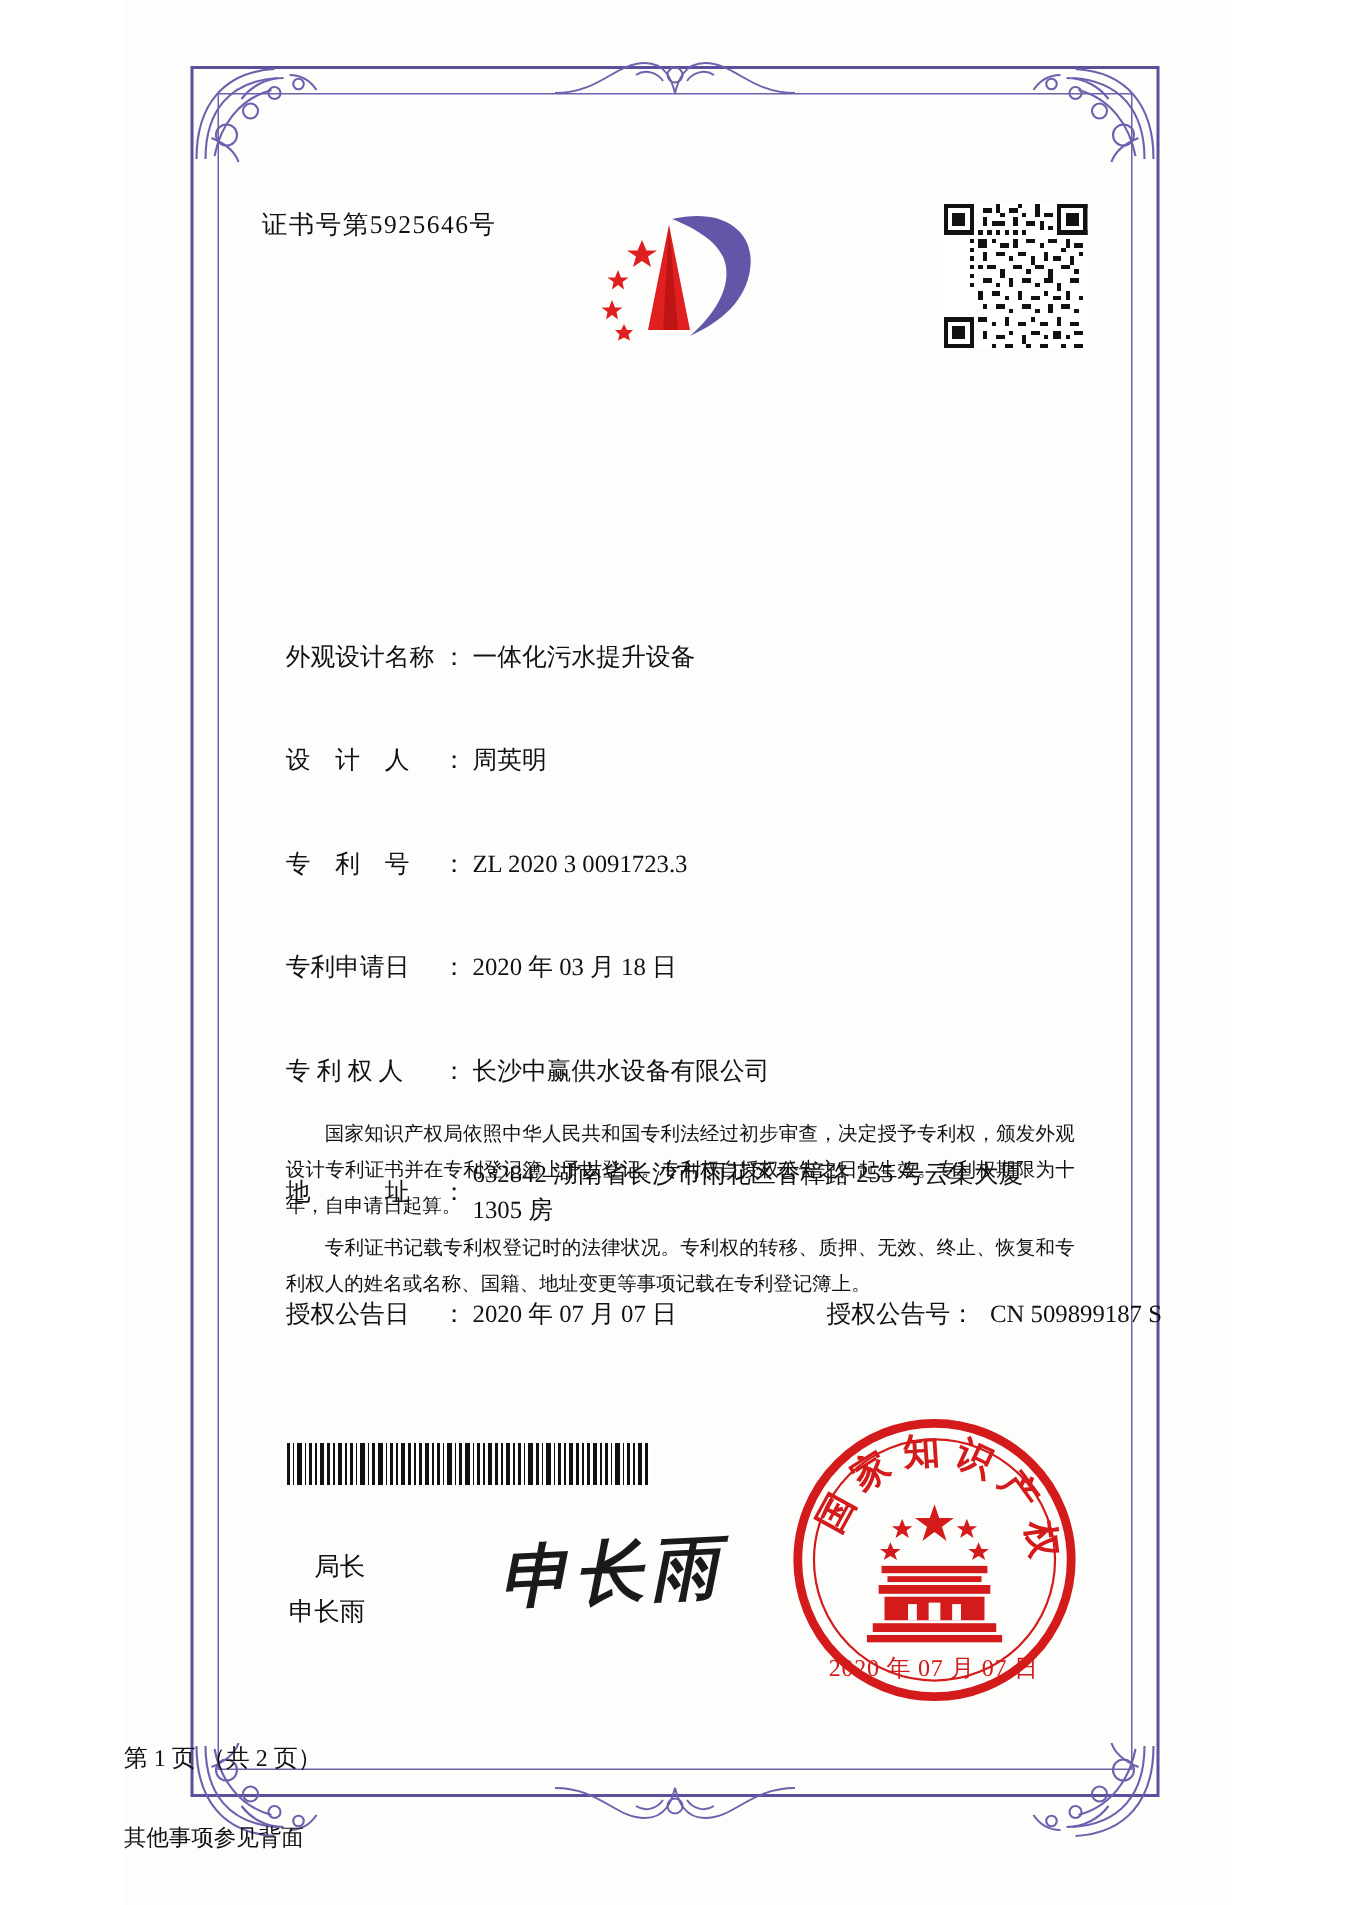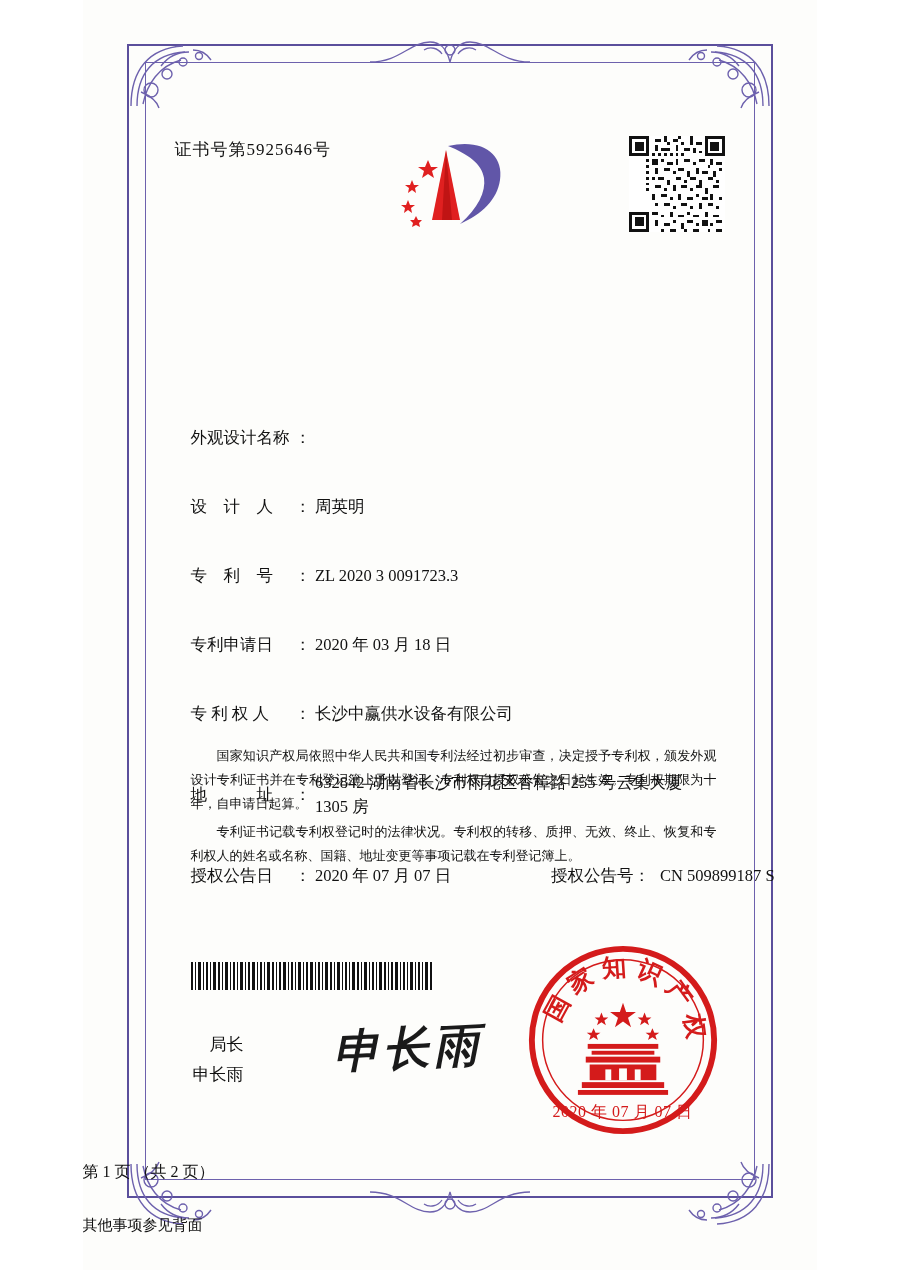--- a/index.html
+++ b/index.html
@@ -459,20 +459,21 @@
         <rect x="30" y="32" width="2" height="1"></rect>
     </g>
   </svg>
 
 
   <div class="fields">
 
     <div class="field-row">
       <span class="field-label">外观设计名称</span>
       <span class="field-colon">：</span>
+      <span class="field-value">一体化污水提升设备</span>
     </div>
 
     <div class="field-row">
       <span class="field-label">设　计　人</span>
       <span class="field-colon">：</span>
       <span class="field-value">周英明</span>
     </div>
 
     <div class="field-row">
       <span class="field-label">专　利　号</span>

